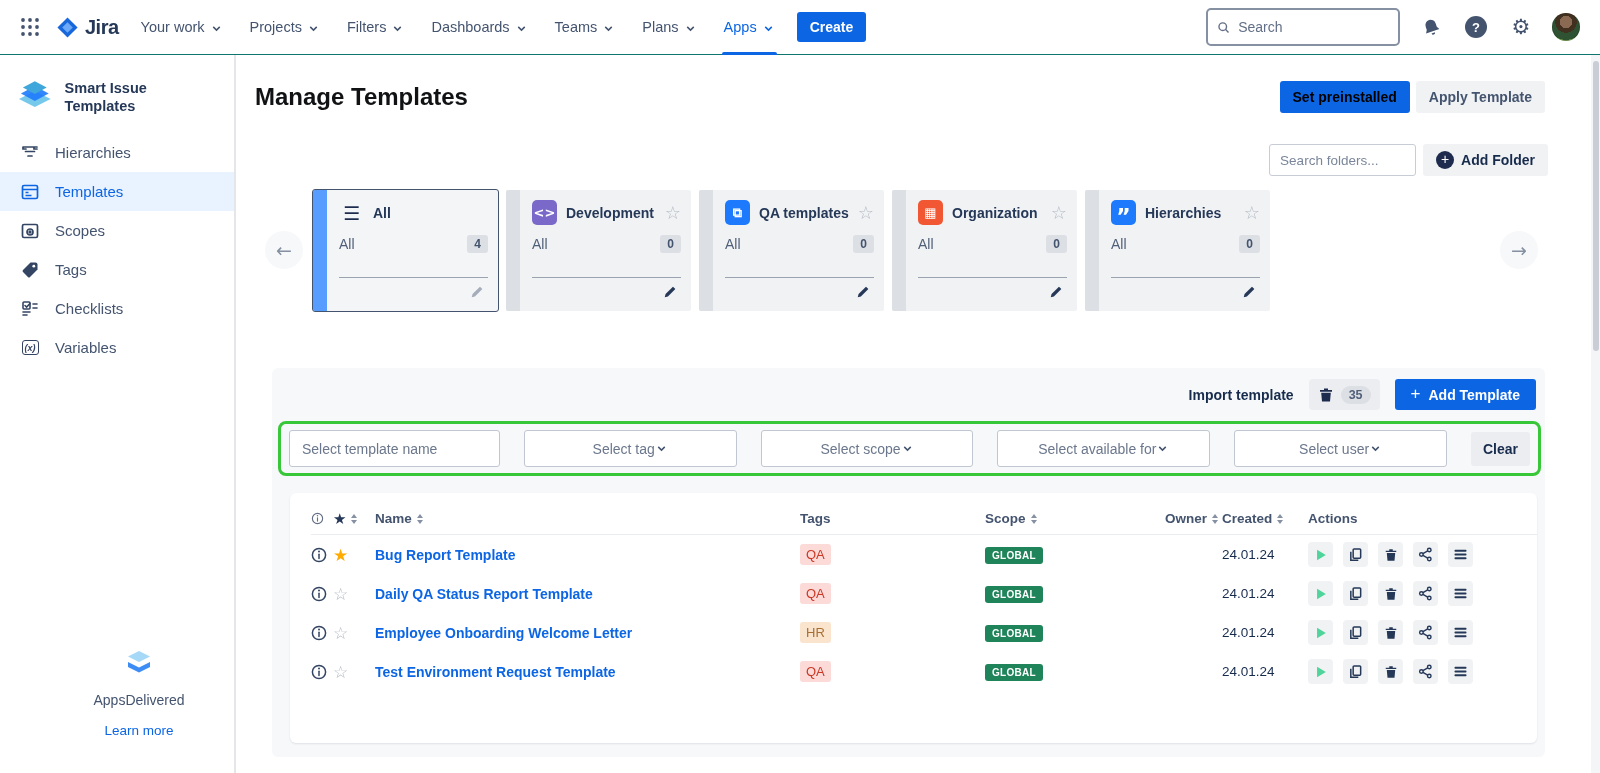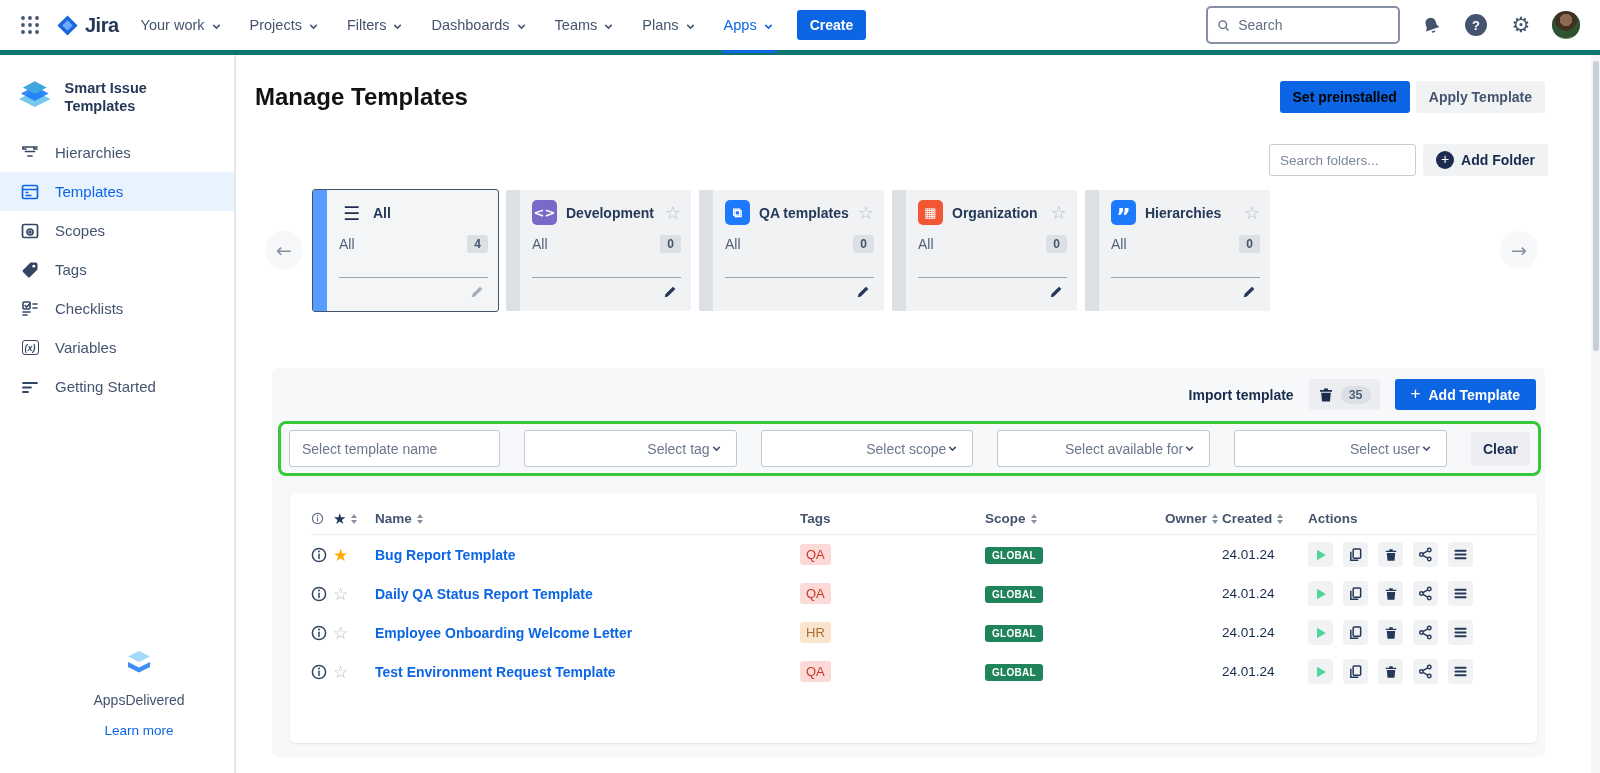--- a/index.html
+++ b/index.html
@@ -1,20 +1,20 @@
 <!DOCTYPE html>
 <html><head>
 <meta charset="utf-8">
 <style>
   * { margin:0; padding:0; box-sizing:border-box; }
   html,body { width:1600px; height:773px; overflow:hidden; background:#fff;
     font-family:"Liberation Sans", sans-serif; color:#172B4D; }
 
   
-  .topnav { height:55px; display:flex; align-items:center; border-bottom:5px solid #0f766e;
+  .topnav { height:55px; display:flex; align-items:center; border-bottom:1px solid #0f766e;
     padding:0 20px 0 14px; background:#fff; position:relative; z-index:5; }
   .appswitcher { width:32px; height:32px; display:flex; align-items:center; justify-content:center;
     border-radius:4px; cursor:pointer; }
   .brand { display:flex; align-items:center; gap:6px; margin-left:10px; margin-right:22px; cursor:pointer; }
   .brand-text { font-size:20px; font-weight:700; color:#253858; letter-spacing:-0.5px; }
   .nav-items { display:flex; align-items:center; gap:27px; height:55px; }
   .nav-item { display:flex; align-items:center; gap:5px; height:55px; font-size:14.5px;
     color:#44546F; cursor:pointer; position:relative; font-weight:500; }
   .nav-item.active { color:#0C66E4; }
   .nav-item.active::after { content:""; position:absolute; left:-2px; right:-2px; bottom:0;
@@ -123,21 +123,21 @@
     cursor:pointer; font-family:inherit; }
   .add-template-btn .plus { font-size:17px; font-weight:400; margin-top:-2px; }
 
   
   .filter-bar { margin:11px 4px 0 6px; border:3px solid #38C738; border-radius:8px;
     display:flex; align-items:center; gap:24px; padding:6px 8px; background:#F7F8F9; }
   .f-input, .f-select { height:37px; background:#fff; border:1px solid #C1C7D0; border-radius:3px;
     font-size:14px; color:#6B778C; font-family:inherit; }
   .f-input { width:222px; padding:0 12px; outline:none; }
   .f-input::placeholder { color:#6B778C; }
-  .f-select { width:224px; display:flex; align-items:center; justify-content:flex-end;
+  .f-select { width:224px; display:flex; align-items:center; justify-content:center;
     padding:0 13px; cursor:pointer; }
   .clear-btn { margin-left:auto; background:#ECEDF0; border:none; border-radius:3px; height:34px;
     padding:0 12px; font-size:14px; font-weight:700; color:#172B4D; cursor:pointer; font-family:inherit; }
 
   
   .table-card { margin:17px 8px 0 18px; background:#fff; border-radius:6px; height:250px;
     box-shadow:0 1px 2px rgba(9,30,66,.10); padding:16px 0 0 21px; }
   .trow { display:grid; grid-template-columns:22px 42px 425px 185px 180px 57px 86px auto;
     align-items:center; }
   .thead { height:26px; border-bottom:1px solid #EBECF0; padding-bottom:6px; }
@@ -319,28 +319,20 @@
             </svg>
           </span>
         <span>Checklists</span>
       </div>
       <div class="side-item">
         <span class="sicon">
             <span class="var-box">(x)</span>
           </span>
         <span>Variables</span>
       </div>
-      <div class="side-item">
-        <span class="sicon">
-            <svg width="20" height="20" viewBox="0 0 20 20" fill="none" stroke="currentColor" stroke-width="1.8" stroke-linecap="round">
-              <path d="M3 6h14M3 10.5h8M3 15h5"></path>
-            </svg>
-          </span>
-        <span>Getting Started</span>
-      </div>
     </nav>
     <div class="side-footer">
       <svg width="30" height="28" viewBox="0 0 30 28">
           <path fill="#A6D8F7" d="M15 1l11 5.5L15 12 4 6.5z"></path>
           <path fill="#3D8DF5" d="M4 12l11 5.5L26 12v5L15 22.5 4 17z"></path>
         </svg>
       <div class="fbrand">AppsDelivered</div>
       <span class="flearn">Learn more</span>
     </div>
   </aside>

